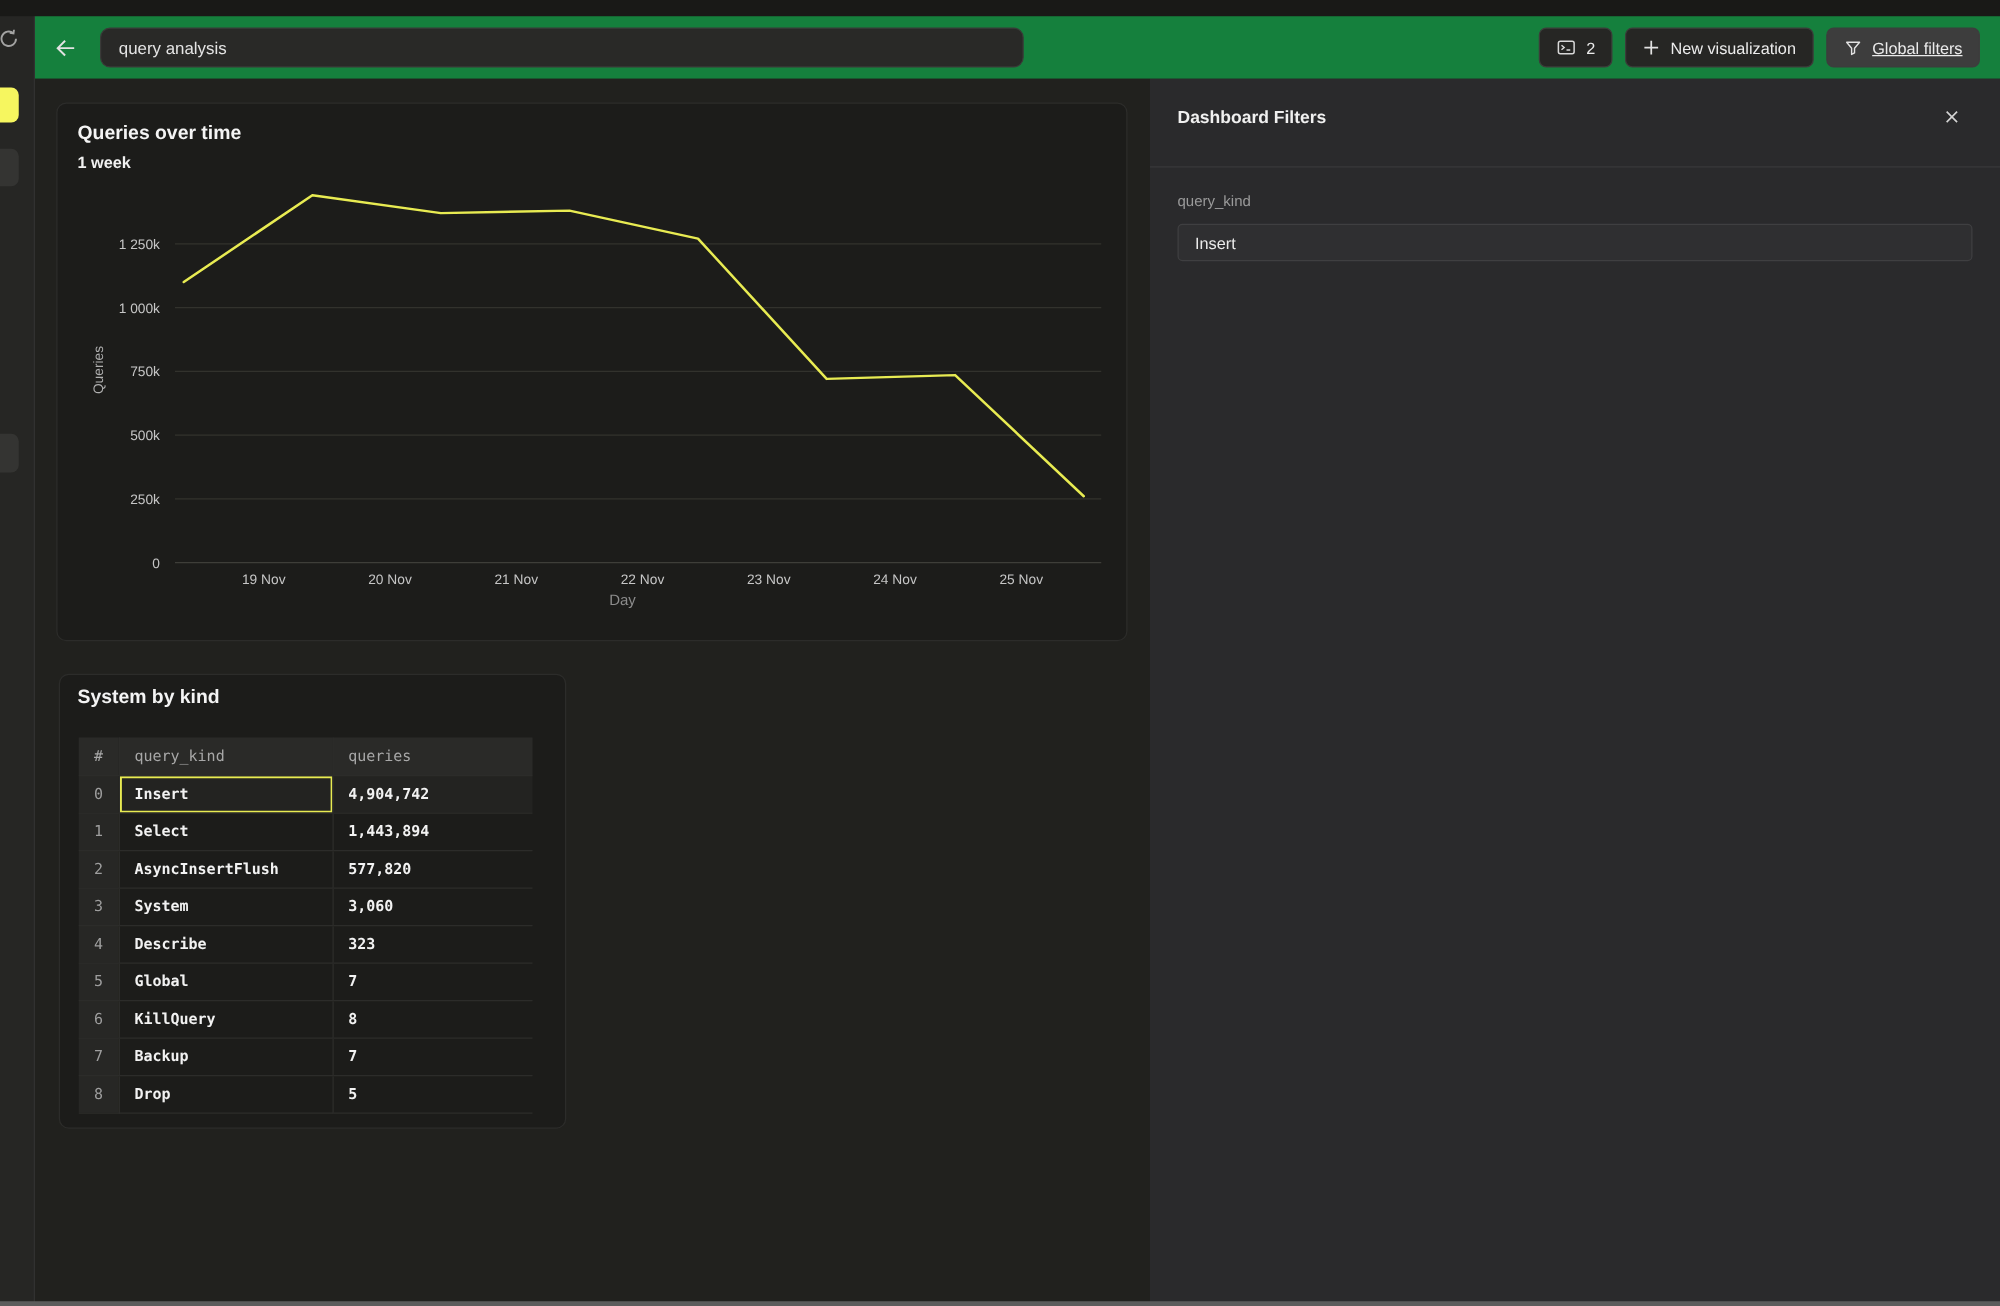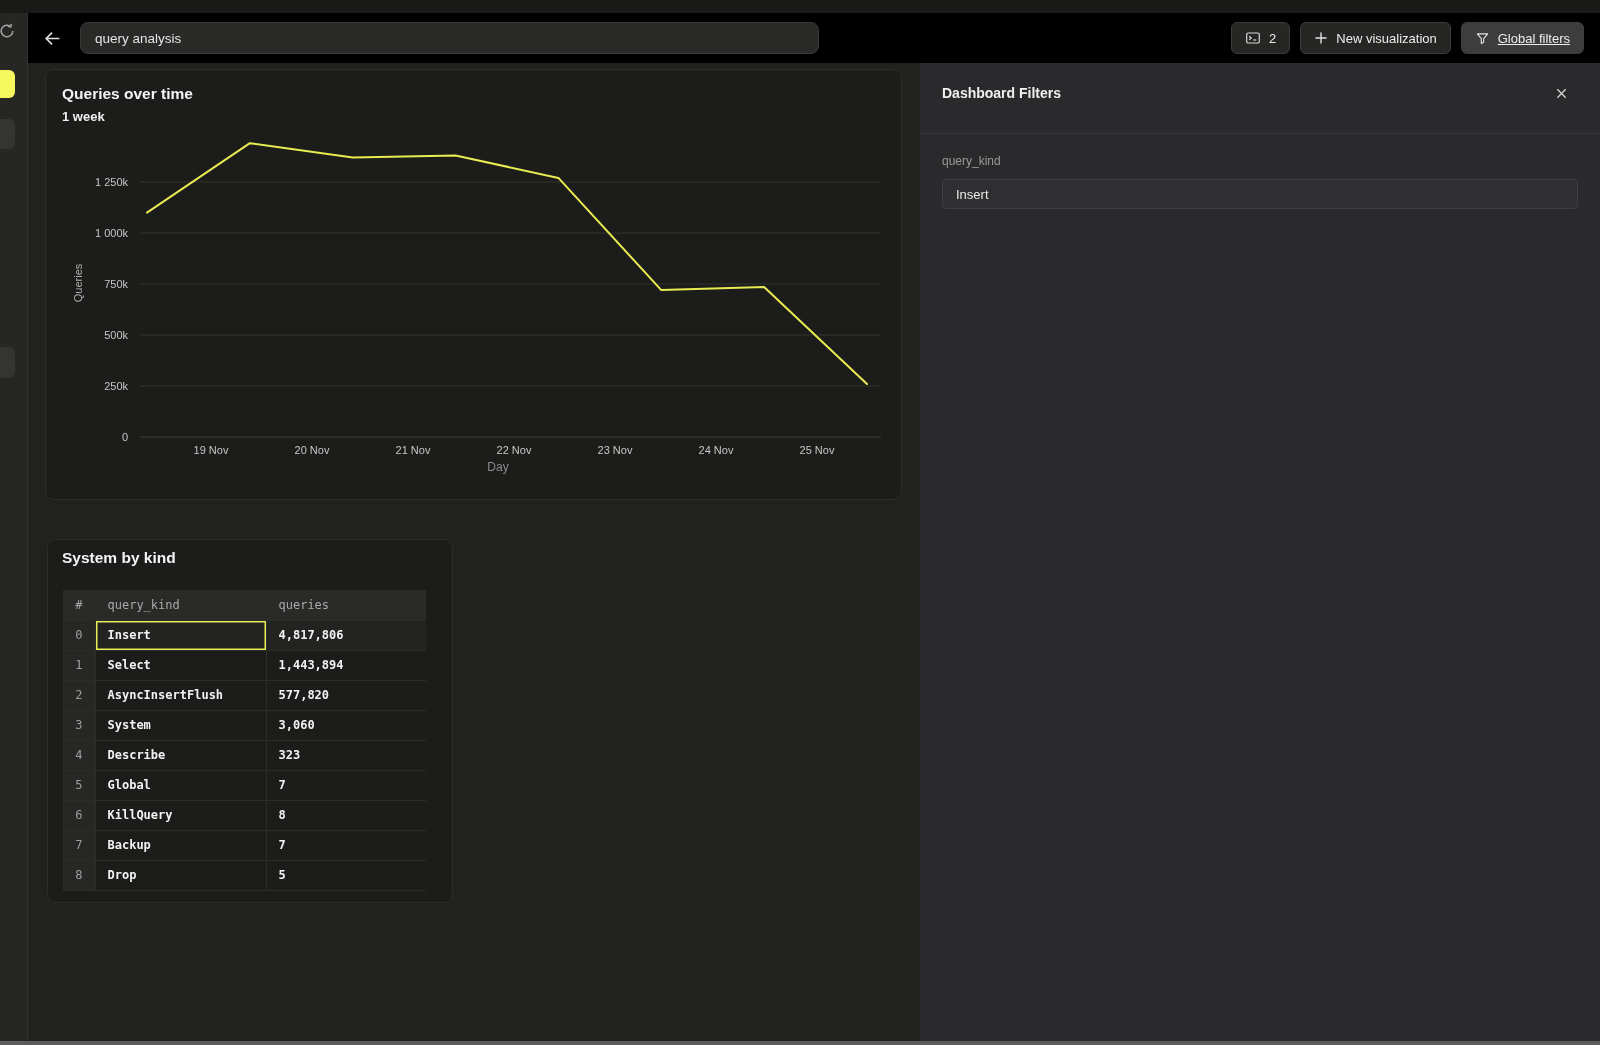--- a/index.html
+++ b/index.html
@@ -7,32 +7,32 @@
           font-family:"Liberation Sans",sans-serif;color:#e8e8e8;}
   
   .top-strip{position:absolute;left:0;top:0;width:100%;height:13px;background:#191917;}
   .bottom-strip{position:absolute;left:0;bottom:0;width:100%;height:4px;background:#5c5c5c;z-index:50;}
   
   .sidebar{position:absolute;left:0;top:13px;width:27px;height:1032px;background:#262624;border-right:1px solid #313130;}
   .sb-icon{position:absolute;left:-2px;top:9px;width:18px;height:18px;opacity:.85;}
   .sb-pill{position:absolute;left:-6px;width:21px;border-radius:6px;background:#343432;cursor:pointer;}
   .sb-pill.active{background:var(--sb-yellow,#f6f65f);}
   
-  .topbar{position:absolute;left:28px;top:13px;right:0;height:50px;background:#000000;display:flex;align-items:center;}
+  .topbar{position:absolute;left:28px;top:13px;right:0;height:50px;background:#15803d;display:flex;align-items:center;}
   .back-btn{width:26px;height:26px;margin-left:11px;background:none;border:none;padding:0;cursor:pointer;display:flex;align-items:center;justify-content:center;}
   .title-input{margin-left:15px;width:709px;height:30px;background:#292927;border:1px solid #3a3a38;border-radius:8px;
                color:#e4e4e4;font-family:"Liberation Sans",sans-serif;font-size:13.5px;padding:0 14px;outline:none;}
   .tb-right{margin-left:auto;margin-right:16px;display:flex;align-items:center;gap:10px;}
   .tb-btn{height:32px;display:flex;align-items:center;gap:8px;padding:0 13px;border-radius:6px;cursor:pointer;
           background:#262624;border:1px solid #3c3c3a;color:#ececec;font-family:"Liberation Sans",sans-serif;font-size:13px;}
   .tb-btn.lighter{background:#3d3d3d;border-color:#3d3d3d;text-decoration:underline;}
   
   .main{position:absolute;left:28px;top:63px;width:892px;height:982px;background:#21211e;}
   .card{position:absolute;background:#1c1c1a;border:1px solid #2c2c2a;border-radius:8px;box-sizing:border-box;}
-  .chart-card{left:17px;top:6px;width:857px;height:431px;}
+  .chart-card{left:17px;top:19px;width:857px;height:431px;}
   .card h2{margin:0;font-size:15.5px;font-weight:700;color:#f4f4f4;}
   .chart-card h2{position:absolute;left:16px;top:15px;}
   .chart-card h3{position:absolute;left:16px;top:39px;margin:0;font-size:13px;font-weight:700;color:#f0f0f0;text-align:center;}
   .chart-svg{position:absolute;left:0;top:0;pointer-events:none;}
   
   .table-card{left:19px;top:476px;width:406px;height:364px;}
   .table-card h2{position:absolute;left:14px;top:9px;}
   table.qtable{position:absolute;left:15px;top:50px;border-collapse:collapse;table-layout:fixed;width:363px;
                font-family:"DejaVu Sans Mono",monospace;font-size:12px;}
   .qtable th,.qtable td{height:30px;box-sizing:border-box;border-bottom:1px solid #2c2c2a;padding:0;}
@@ -141,21 +141,21 @@
           <tr>
             <th class="c-idx">#</th>
             <th class="c-kind">query_kind</th>
             <th class="c-val">queries</th>
           </tr>
         </thead>
         <tbody>
             <tr class="sel-row">
               <td class="idx">0</td>
               <td class="kind selected">Insert</td>
-              <td class="val">4,817,806</td>
+              <td class="val">4,904,742</td>
             </tr>
             <tr>
               <td class="idx">1</td>
               <td class="kind">Select</td>
               <td class="val">1,443,894</td>
             </tr>
             <tr>
               <td class="idx">2</td>
               <td class="kind">AsyncInsertFlush</td>
               <td class="val">577,820</td>

